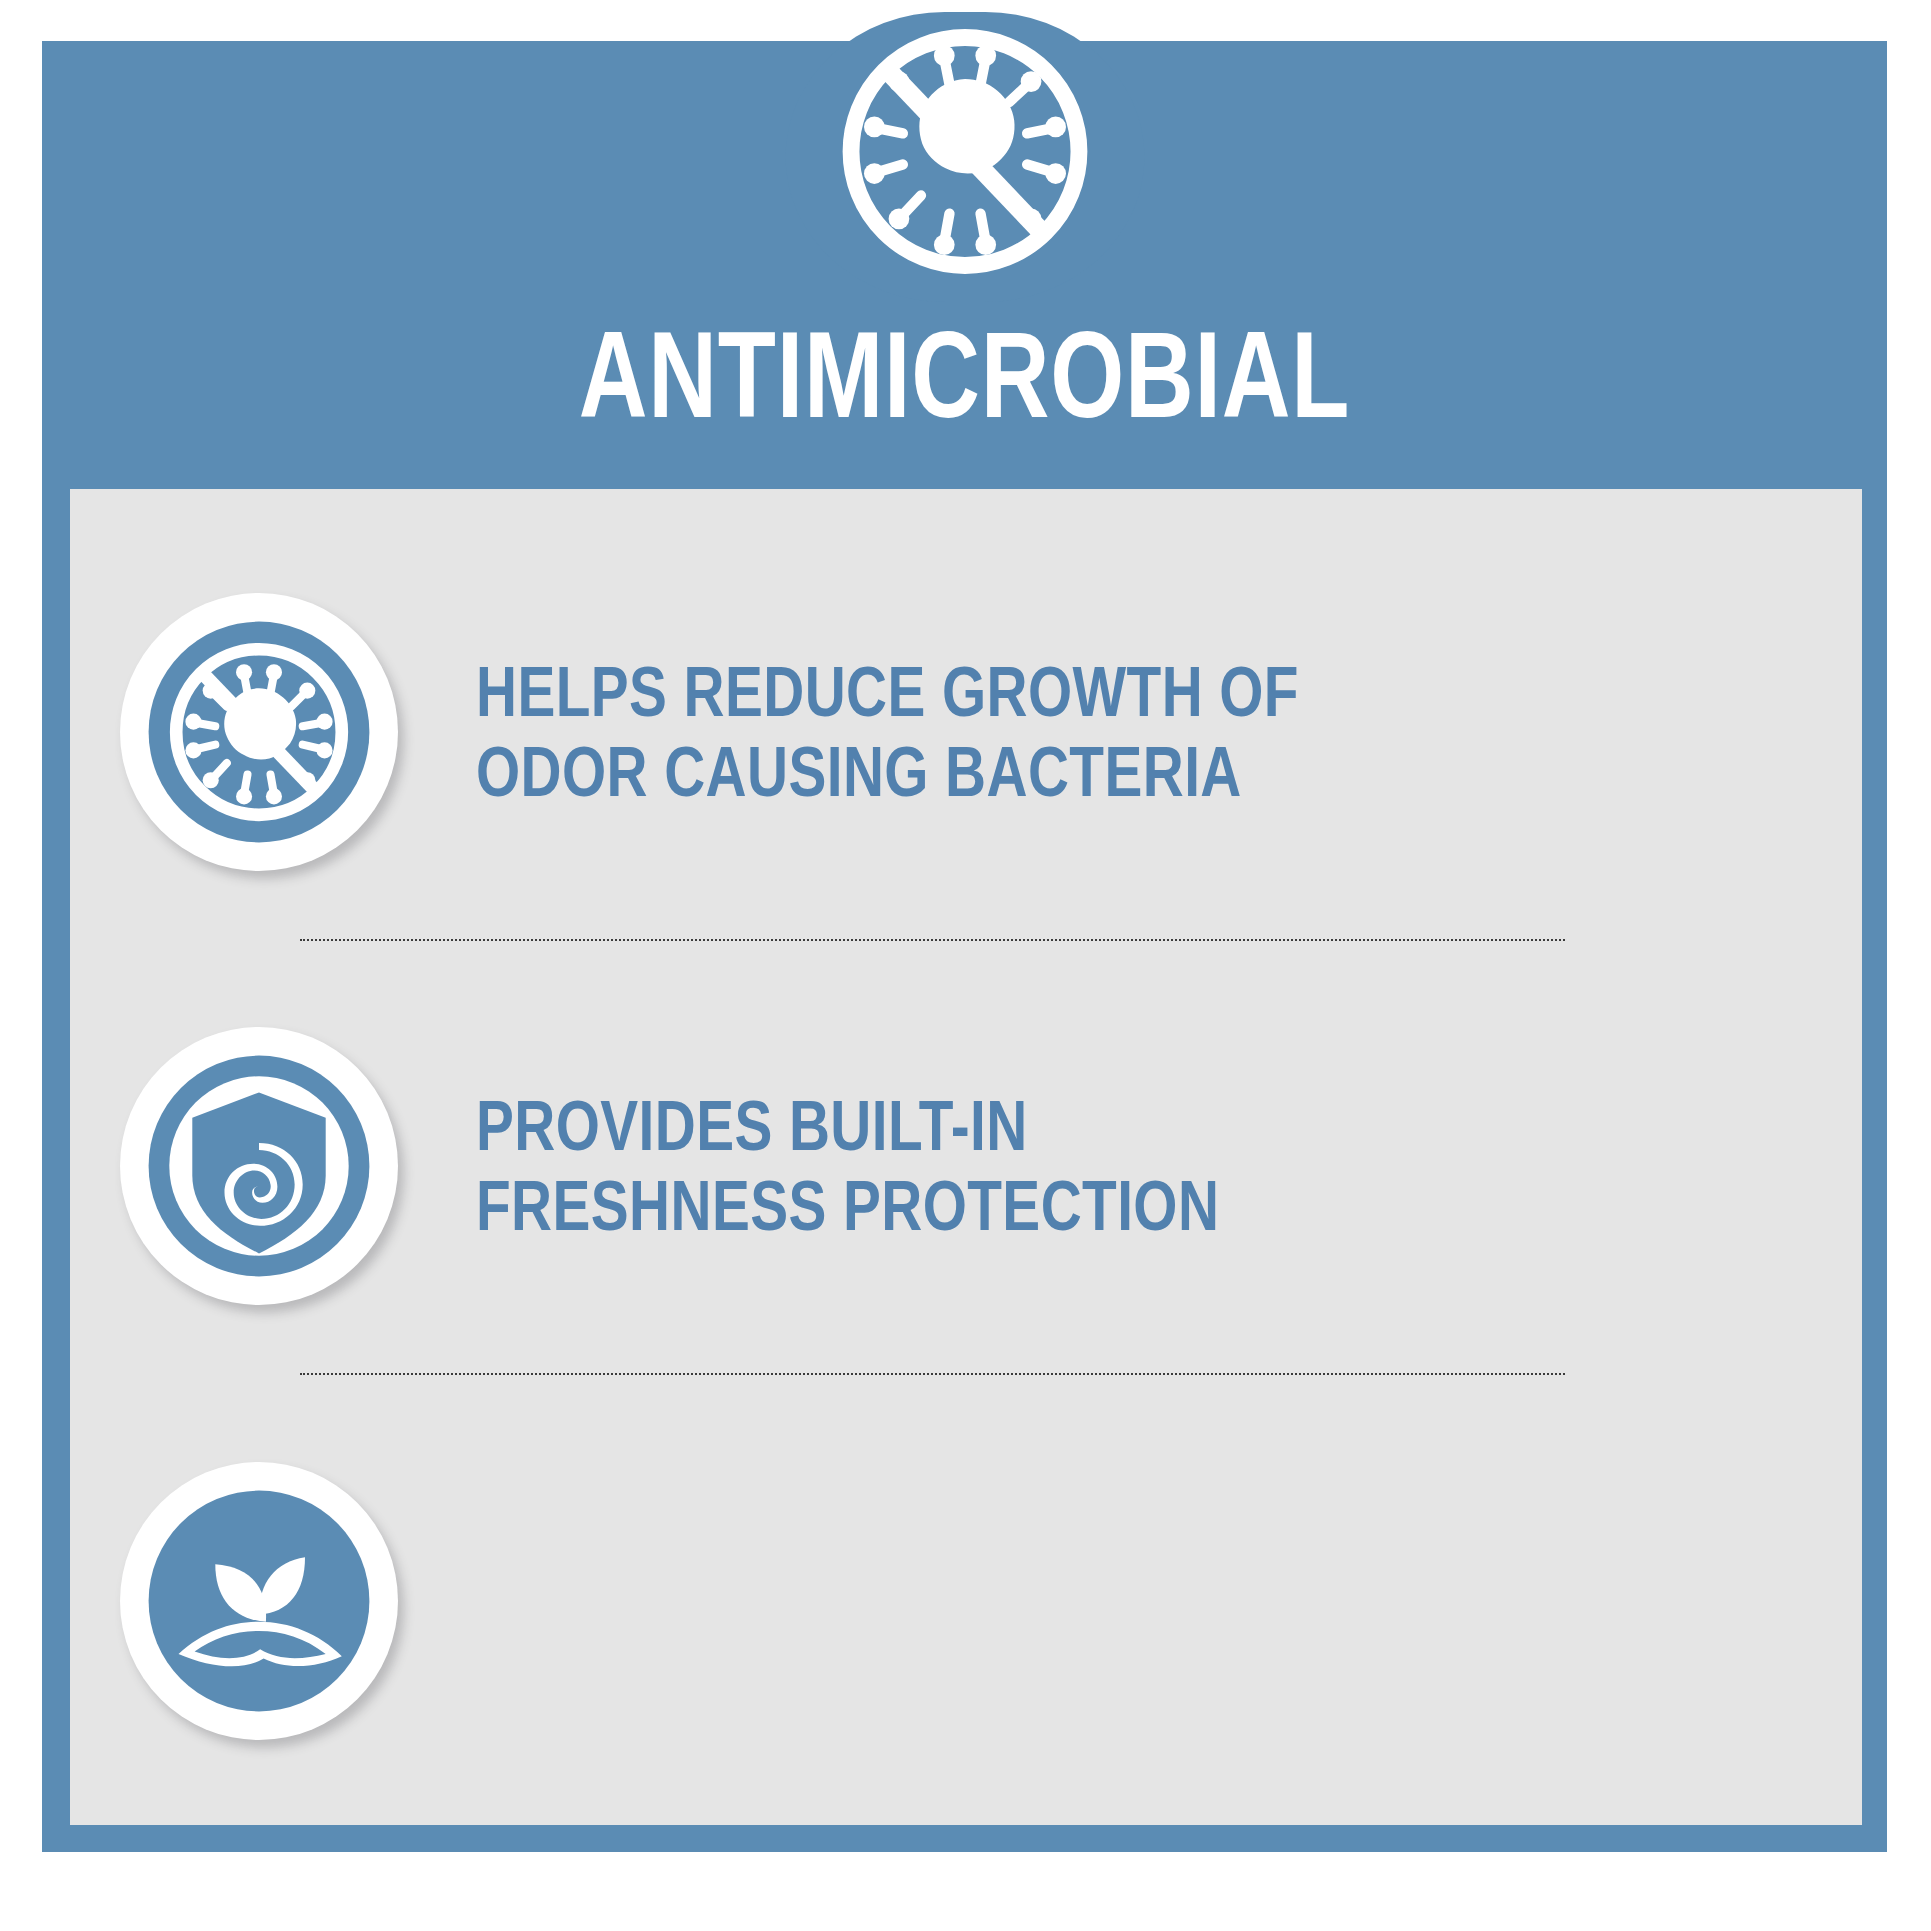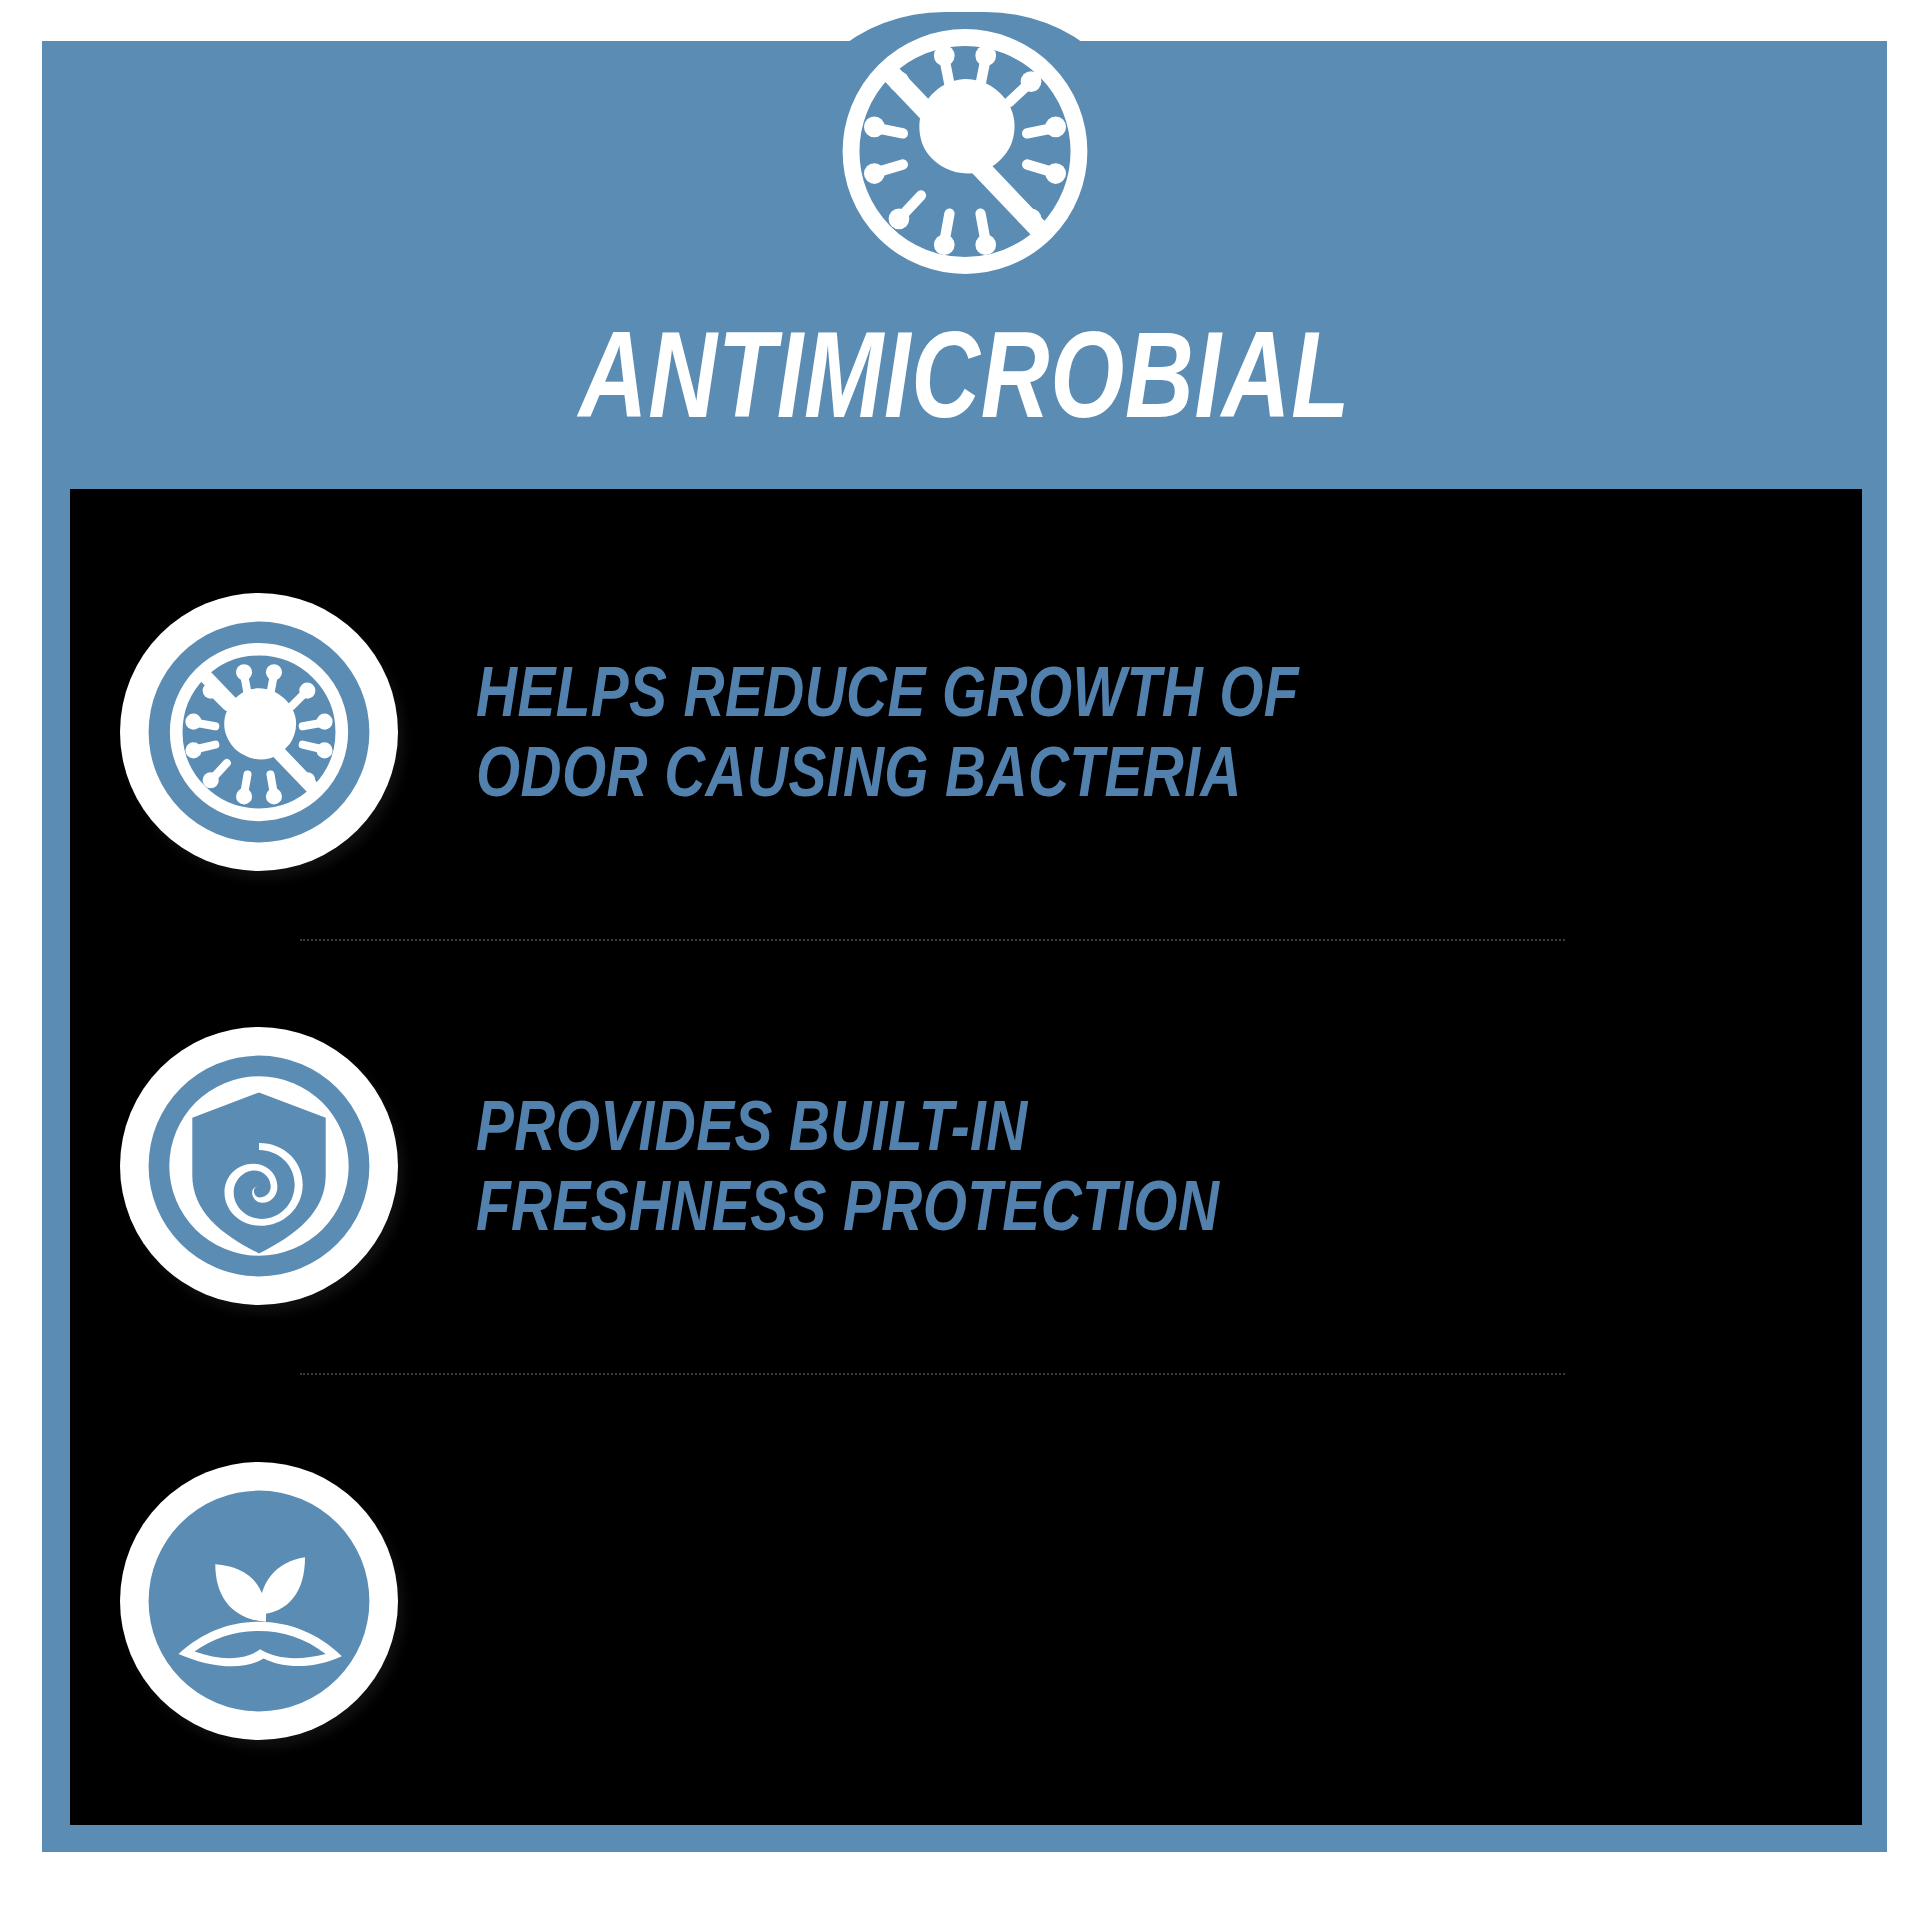--- a/index.html
+++ b/index.html
@@ -12,21 +12,20 @@
     font-family: "Liberation Sans", sans-serif;
     -webkit-font-smoothing: antialiased;
   }
 
   #page {
     position: relative;
     width: 1931px;
     height: 1931px;
     background: #ffffff;
     overflow: hidden;
-    font-style: italic;
   }
 
   
   .blue-frame {
     position: absolute;
     left: 42px;
     top: 41px;
     width: 1845px;
     height: 1811px;
     background: #5b8cb4;
@@ -79,21 +78,21 @@
     white-space: nowrap;
   }
 
   
   .content-card {
     position: absolute;
     left: 70px;
     top: 489px;
     width: 1792px;
     height: 1336px;
-    background: #000000;
+    background: #e5e5e5;
   }
 
   .rows {
     position: absolute;
     left: 0;
     top: 0;
     width: 100%;
     height: 100%;
   }
 

